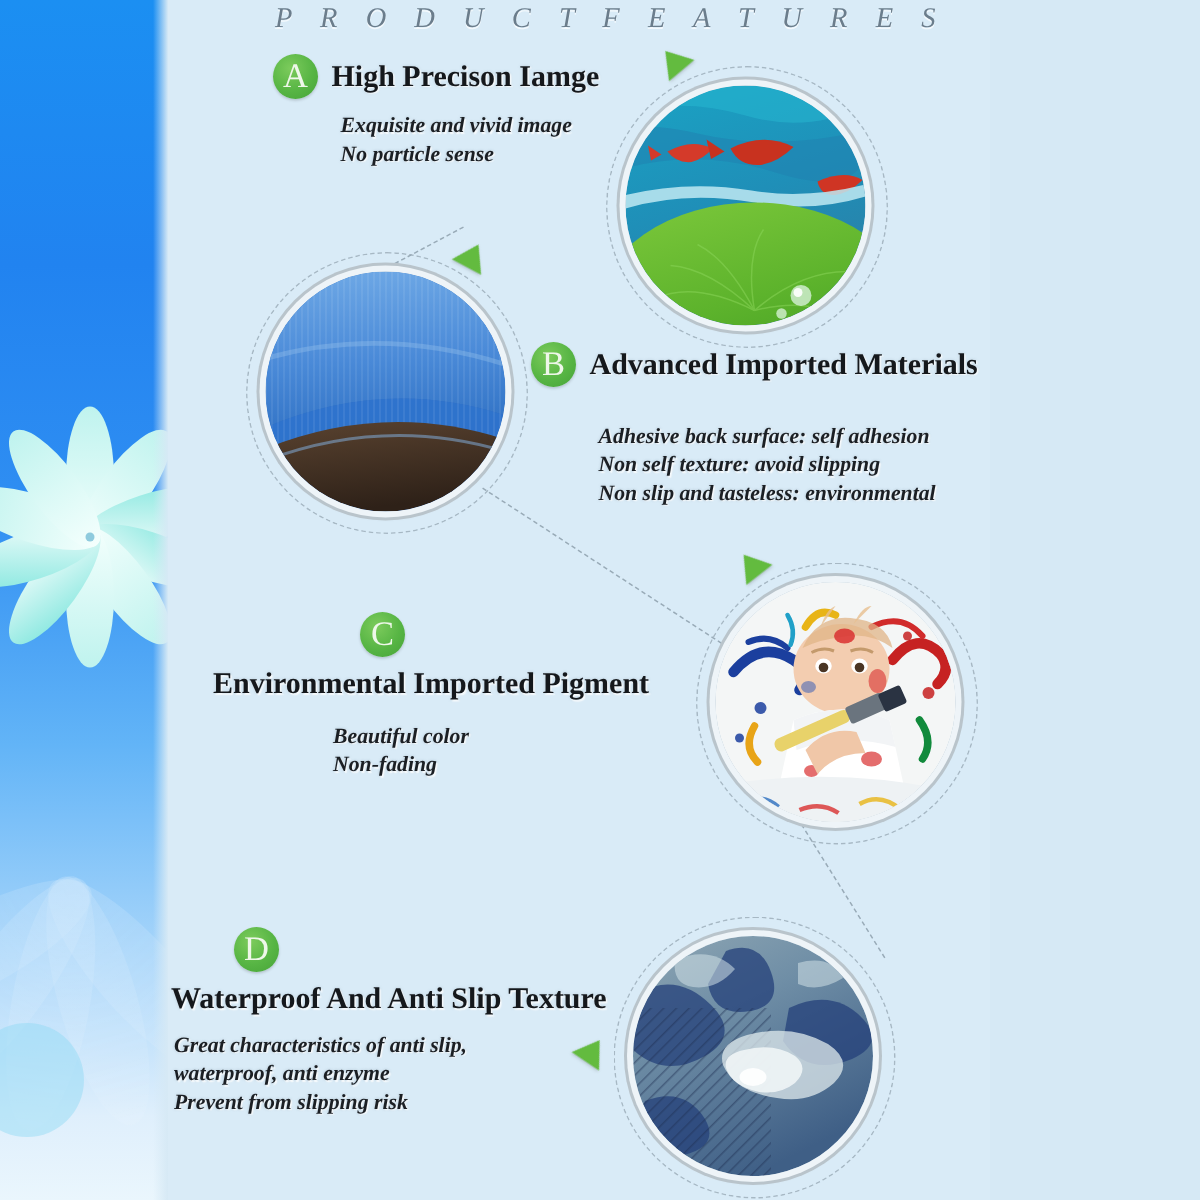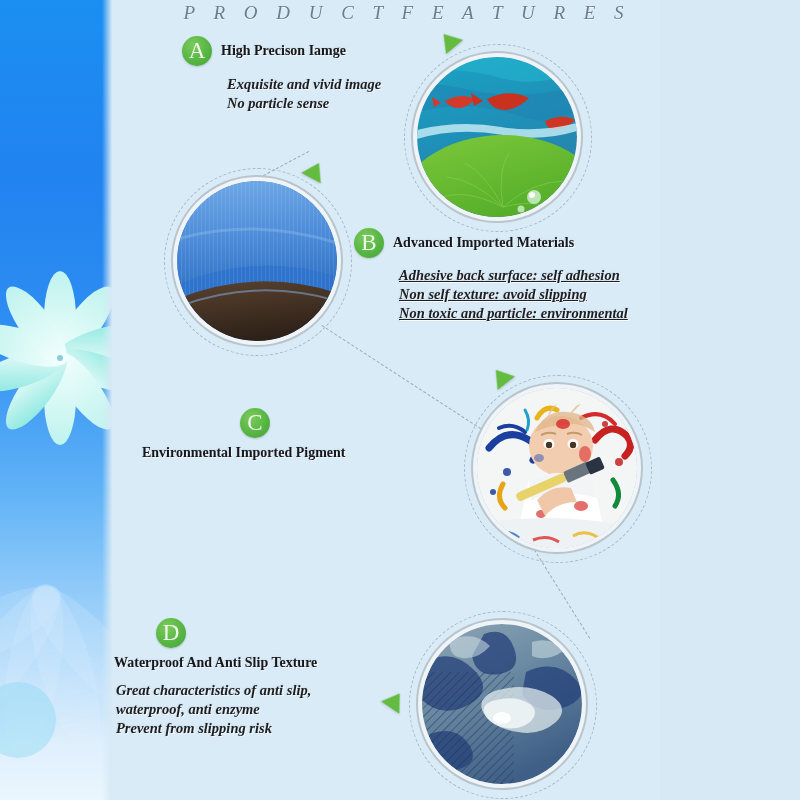--- a/index.html
+++ b/index.html
@@ -37,21 +37,21 @@
   .feat{position:absolute;}
   .badge{
     width:30px;height:30px;border-radius:50%;
     background:radial-gradient(circle at 38% 32%,#7ccb5c 0%,#57b544 55%,#46a338 100%);
     color:#eef7e9;font-family:"Liberation Serif",serif;
     font-size:23px;line-height:30px;text-align:center;
     box-shadow:0 1px 2px rgba(0,0,0,.18);
   }
   .feat-title{
     font-family:"Liberation Serif", serif;font-weight:bold;
-    font-size:14px;color:#15181c;white-space:nowrap;
+    font-size:20px;color:#15181c;white-space:nowrap;
     text-shadow:1px 1px 1px rgba(255,255,255,.85), 0 0 2px rgba(120,140,155,.35);
   }
   .feat-lines{
     font-family:"Liberation Serif", serif;font-style:italic;font-weight:bold;
     font-size:14.5px;line-height:19px;color:#1b1f24;white-space:nowrap;
     text-shadow:1px 1px 1px rgba(255,255,255,.9), 0 0 2px rgba(110,130,145,.4);
   }
   .row{display:flex;align-items:center;gap:9px;}
 
   
@@ -279,33 +279,35 @@
         </svg>
       </div>
     </div>
     <div class="arrow" style="left:192px;top:162px;transform:rotate(28deg);"></div>
 
     <div class="feat" style="left:242px;top:228px;">
       <div class="row">
         <div class="badge">B</div>
         <div class="feat-title">Advanced Imported Materials</div>
       </div>
-      <div class="feat-lines" style="margin-top:8px;margin-left:45px;text-decoration:underline;">
+      <div class="feat-lines" style="margin-top:24px;margin-left:45px;">
         <div>Adhesive back surface: self adhesion</div>
         <div>Non self texture: avoid slipping</div>
-        <div>Non toxic and particle: environmental</div>
+        <div>Non slip and tasteless: environmental</div>
       </div>
     </div>
 
     <div class="feat" style="left:30px;top:408px;">
       <div>
         <div class="badge" style="margin-left:98px;">C</div>
         <div class="feat-title" style="margin-top:7px;">Environmental Imported Pigment</div>
       </div>
       <div class="feat-lines" style="margin-top:14px;margin-left:80px;">
+        <div>Beautiful color</div>
+        <div>Non-fading</div>
       </div>
     </div>
 
     <div class="ringdash" style="left:352px;top:375px;width:186px;height:186px;"></div>
     <div class="photo" style="left:365px;top:388px;width:160px;height:160px;">
       <div class="inner">
         <svg width="160" height="160" viewBox="0 0 160 160">
           <rect width="160" height="160" fill="#f4f6f6"></rect>
 
           <g stroke-linecap="round" fill="none">

